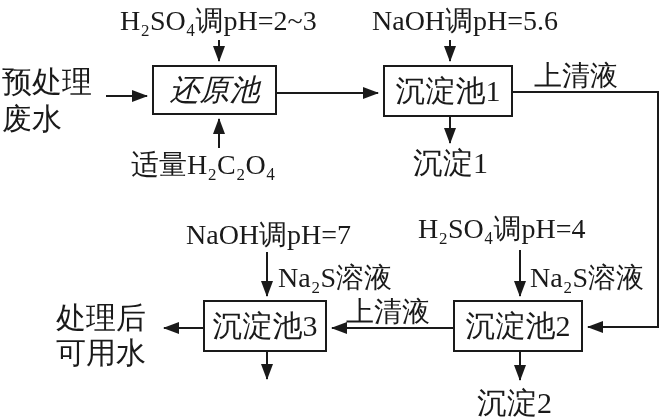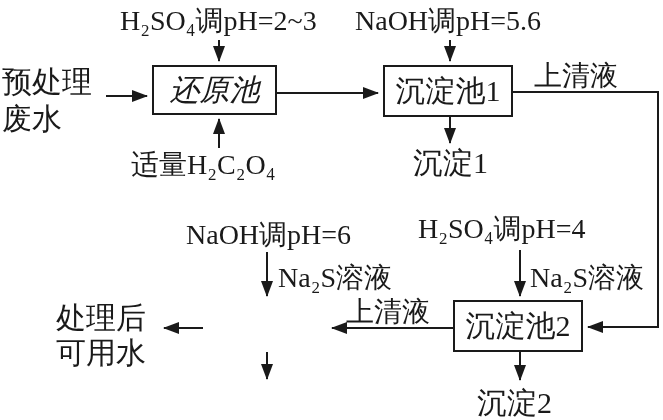--- a/index.html
+++ b/index.html
@@ -61,23 +61,23 @@
       <path d="M267,252 L267,296" marker-end="url(#ah)"></path>
       <path d="M520,250 L520,296" marker-end="url(#ah)"></path>
       <path d="M453,328 L332,328" marker-end="url(#ah)"></path>
       <path d="M203,328 L164,328" marker-end="url(#ah)"></path>
       <path d="M267,352 L267,379" marker-end="url(#ah)"></path>
       <path d="M520,352 L520,380" marker-end="url(#ah)"></path>
     </g>
   </svg>
 
   <div class="lbl f28" style="left:120px; top:6px;">H₂SO₄调pH=2~3</div>
-  <div class="lbl f28" style="left:355px; top:6px;">NaOH调pH=5.6</div>
+  <div class="lbl f28" style="left:372px; top:6px;">NaOH调pH=5.6</div>
   <div class="lbl f28" style="left:131px; top:150px;">适量H₂C₂O₄</div>
-  <div class="lbl f28" style="left:186px; top:220px;">NaOH调pH=6</div>
+  <div class="lbl f28" style="left:186px; top:220px;">NaOH调pH=7</div>
   <div class="lbl f26" style="left:278px; top:263px;">Na₂S溶液</div>
   <div class="lbl f28" style="left:418px; top:214px;">H₂SO₄调pH=4</div>
   <div class="lbl f26" style="left:530px; top:263px;">Na₂S溶液</div>
 
   <div class="lbl f30 twoline" style="left:2px; top:63px;">
     <div>预处理</div>
     <div>废水</div>
   </div>
   <div class="lbl f28" style="left:534px; top:61px;">上清液</div>
   <div class="lbl f28" style="left:346px; top:297px;">上清液</div>
@@ -88,17 +88,20 @@
 
   <div class="node" style="left:152px; top:65px; width:125px; height:50px;font-style:italic;">
     <span>还原池</span>
   </div>
   <div class="node" style="left:383px; top:65px; width:130px; height:52px;">
     <span>沉淀池1</span>
   </div>
   <div class="node" style="left:453px; top:300px; width:130px; height:52px;">
     <span>沉淀池2</span>
   </div>
+  <div class="node" style="left:203px; top:300px; width:124px; height:52px;">
+    <span>沉淀池3</span>
+  </div>
 
   <div class="lbl f30" style="left:413px; top:147px;">沉淀1</div>
   <div class="lbl f30" style="left:477px; top:387px;">沉淀2</div>
 
 </div>
 
 </body></html>

